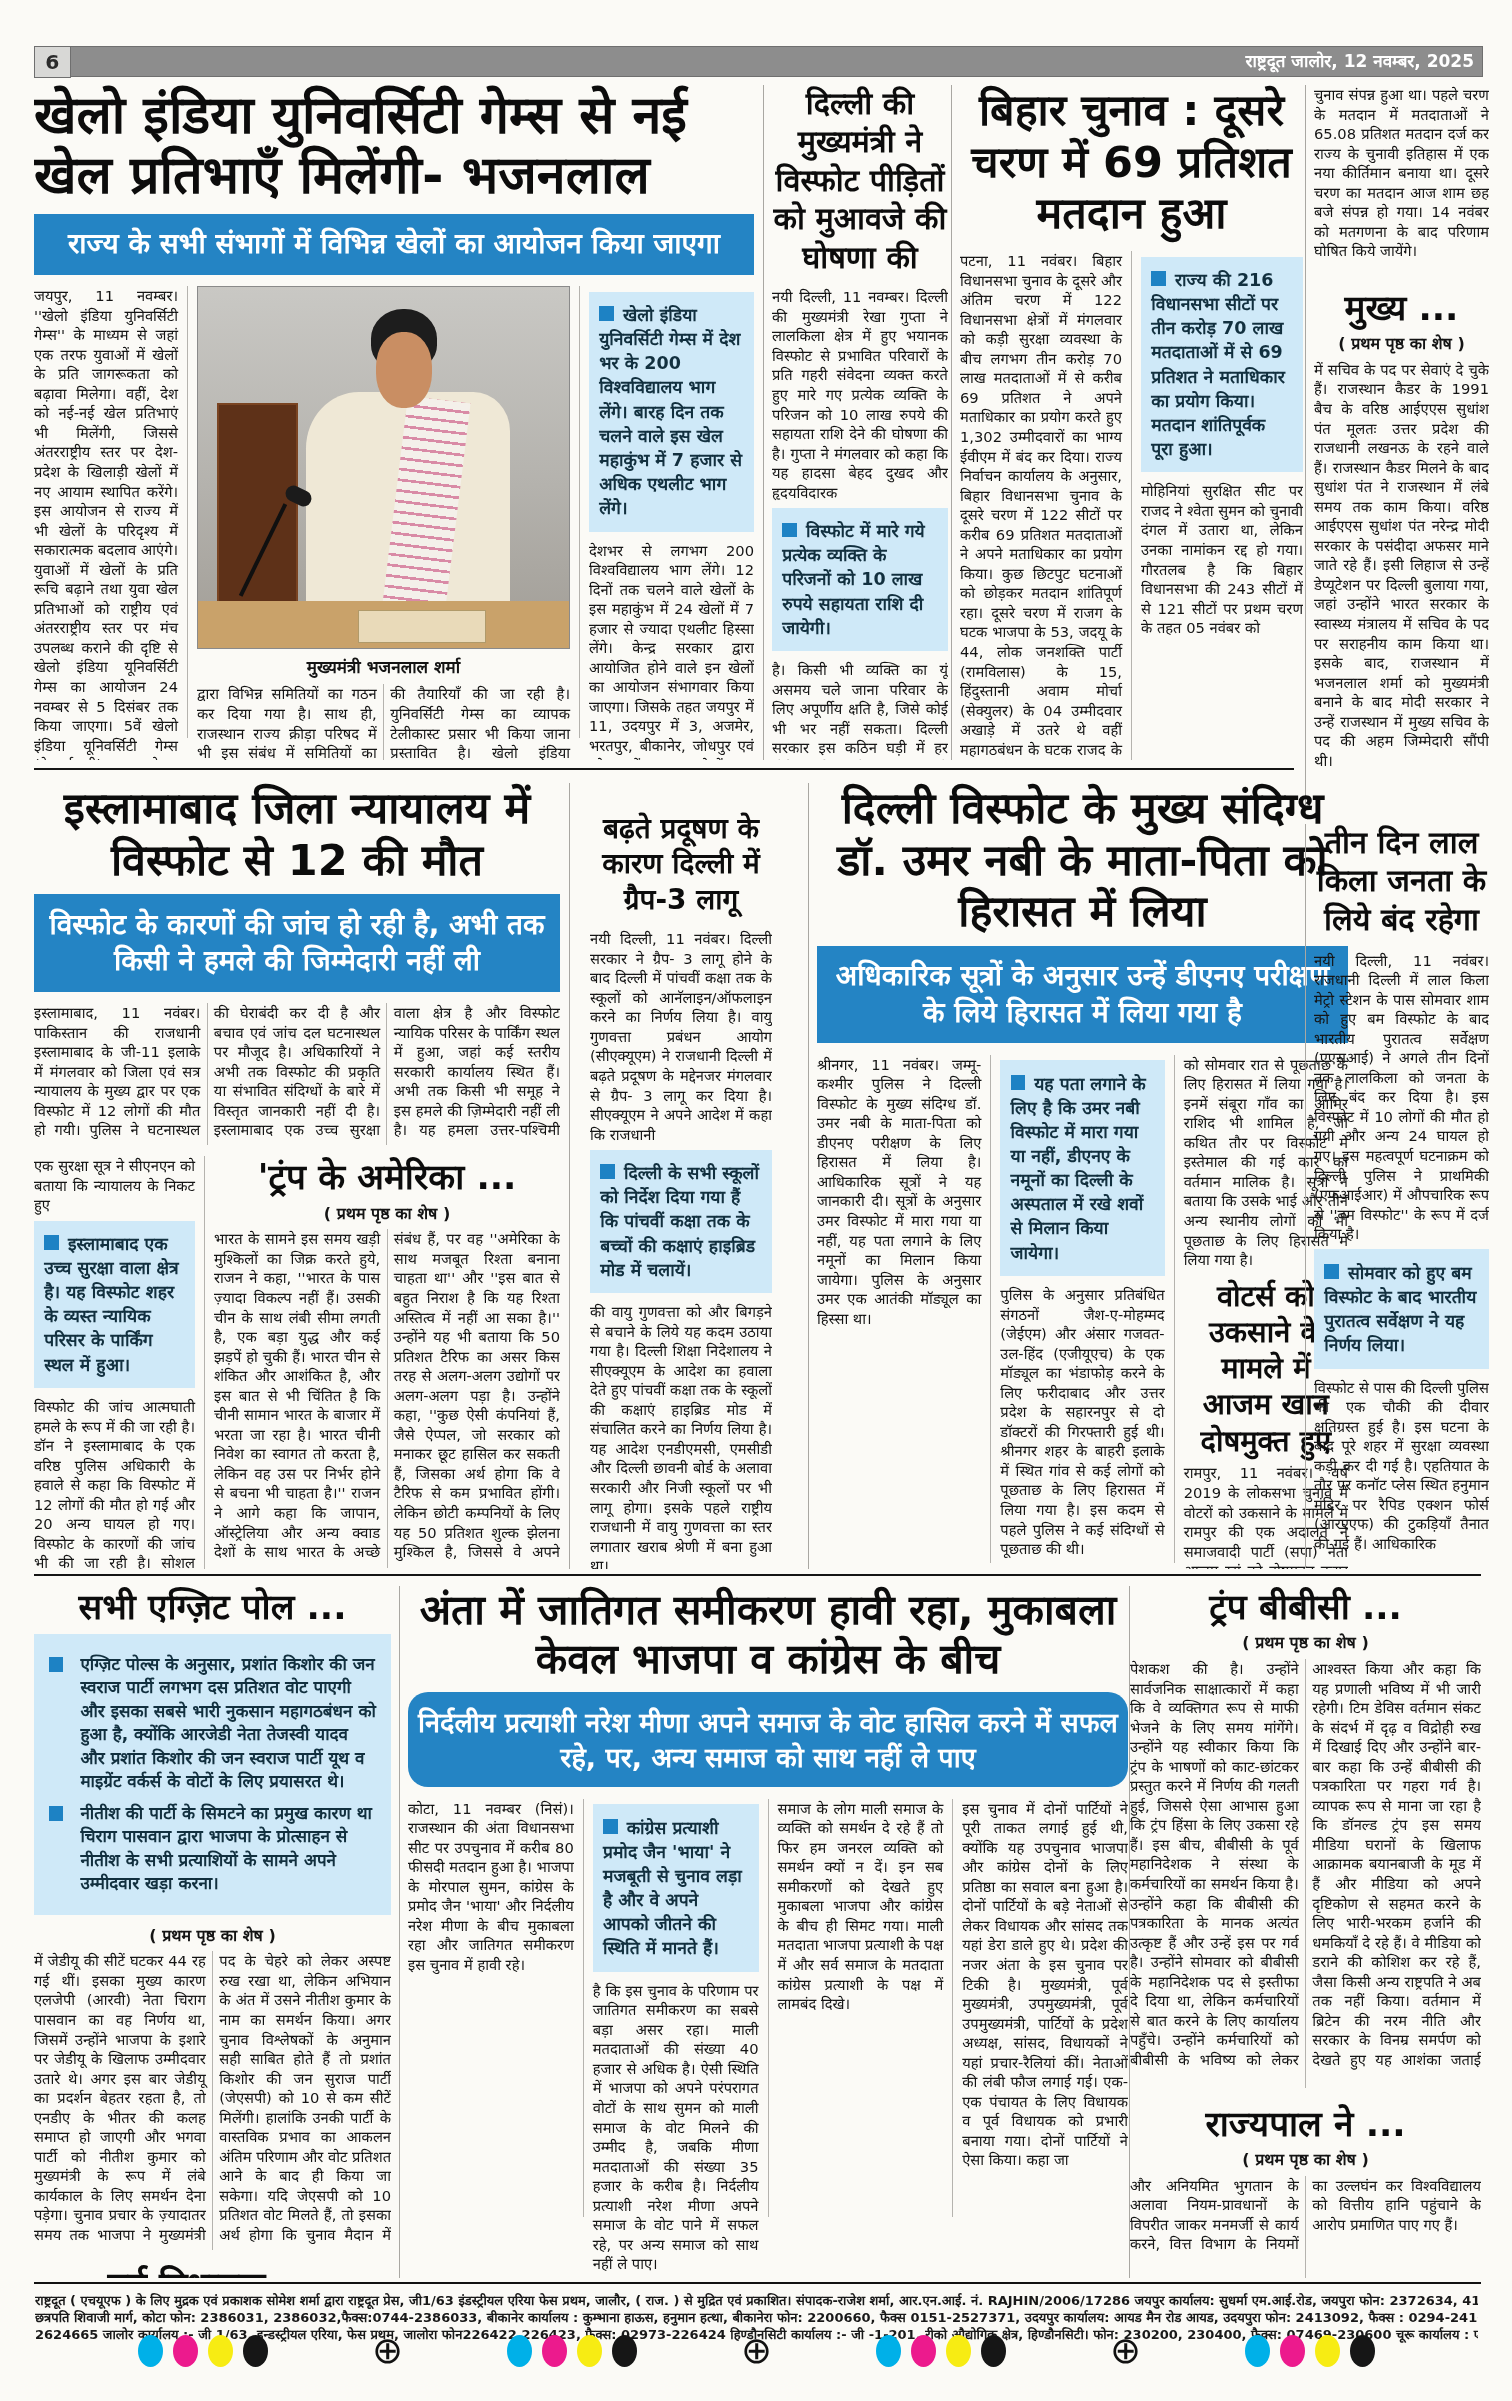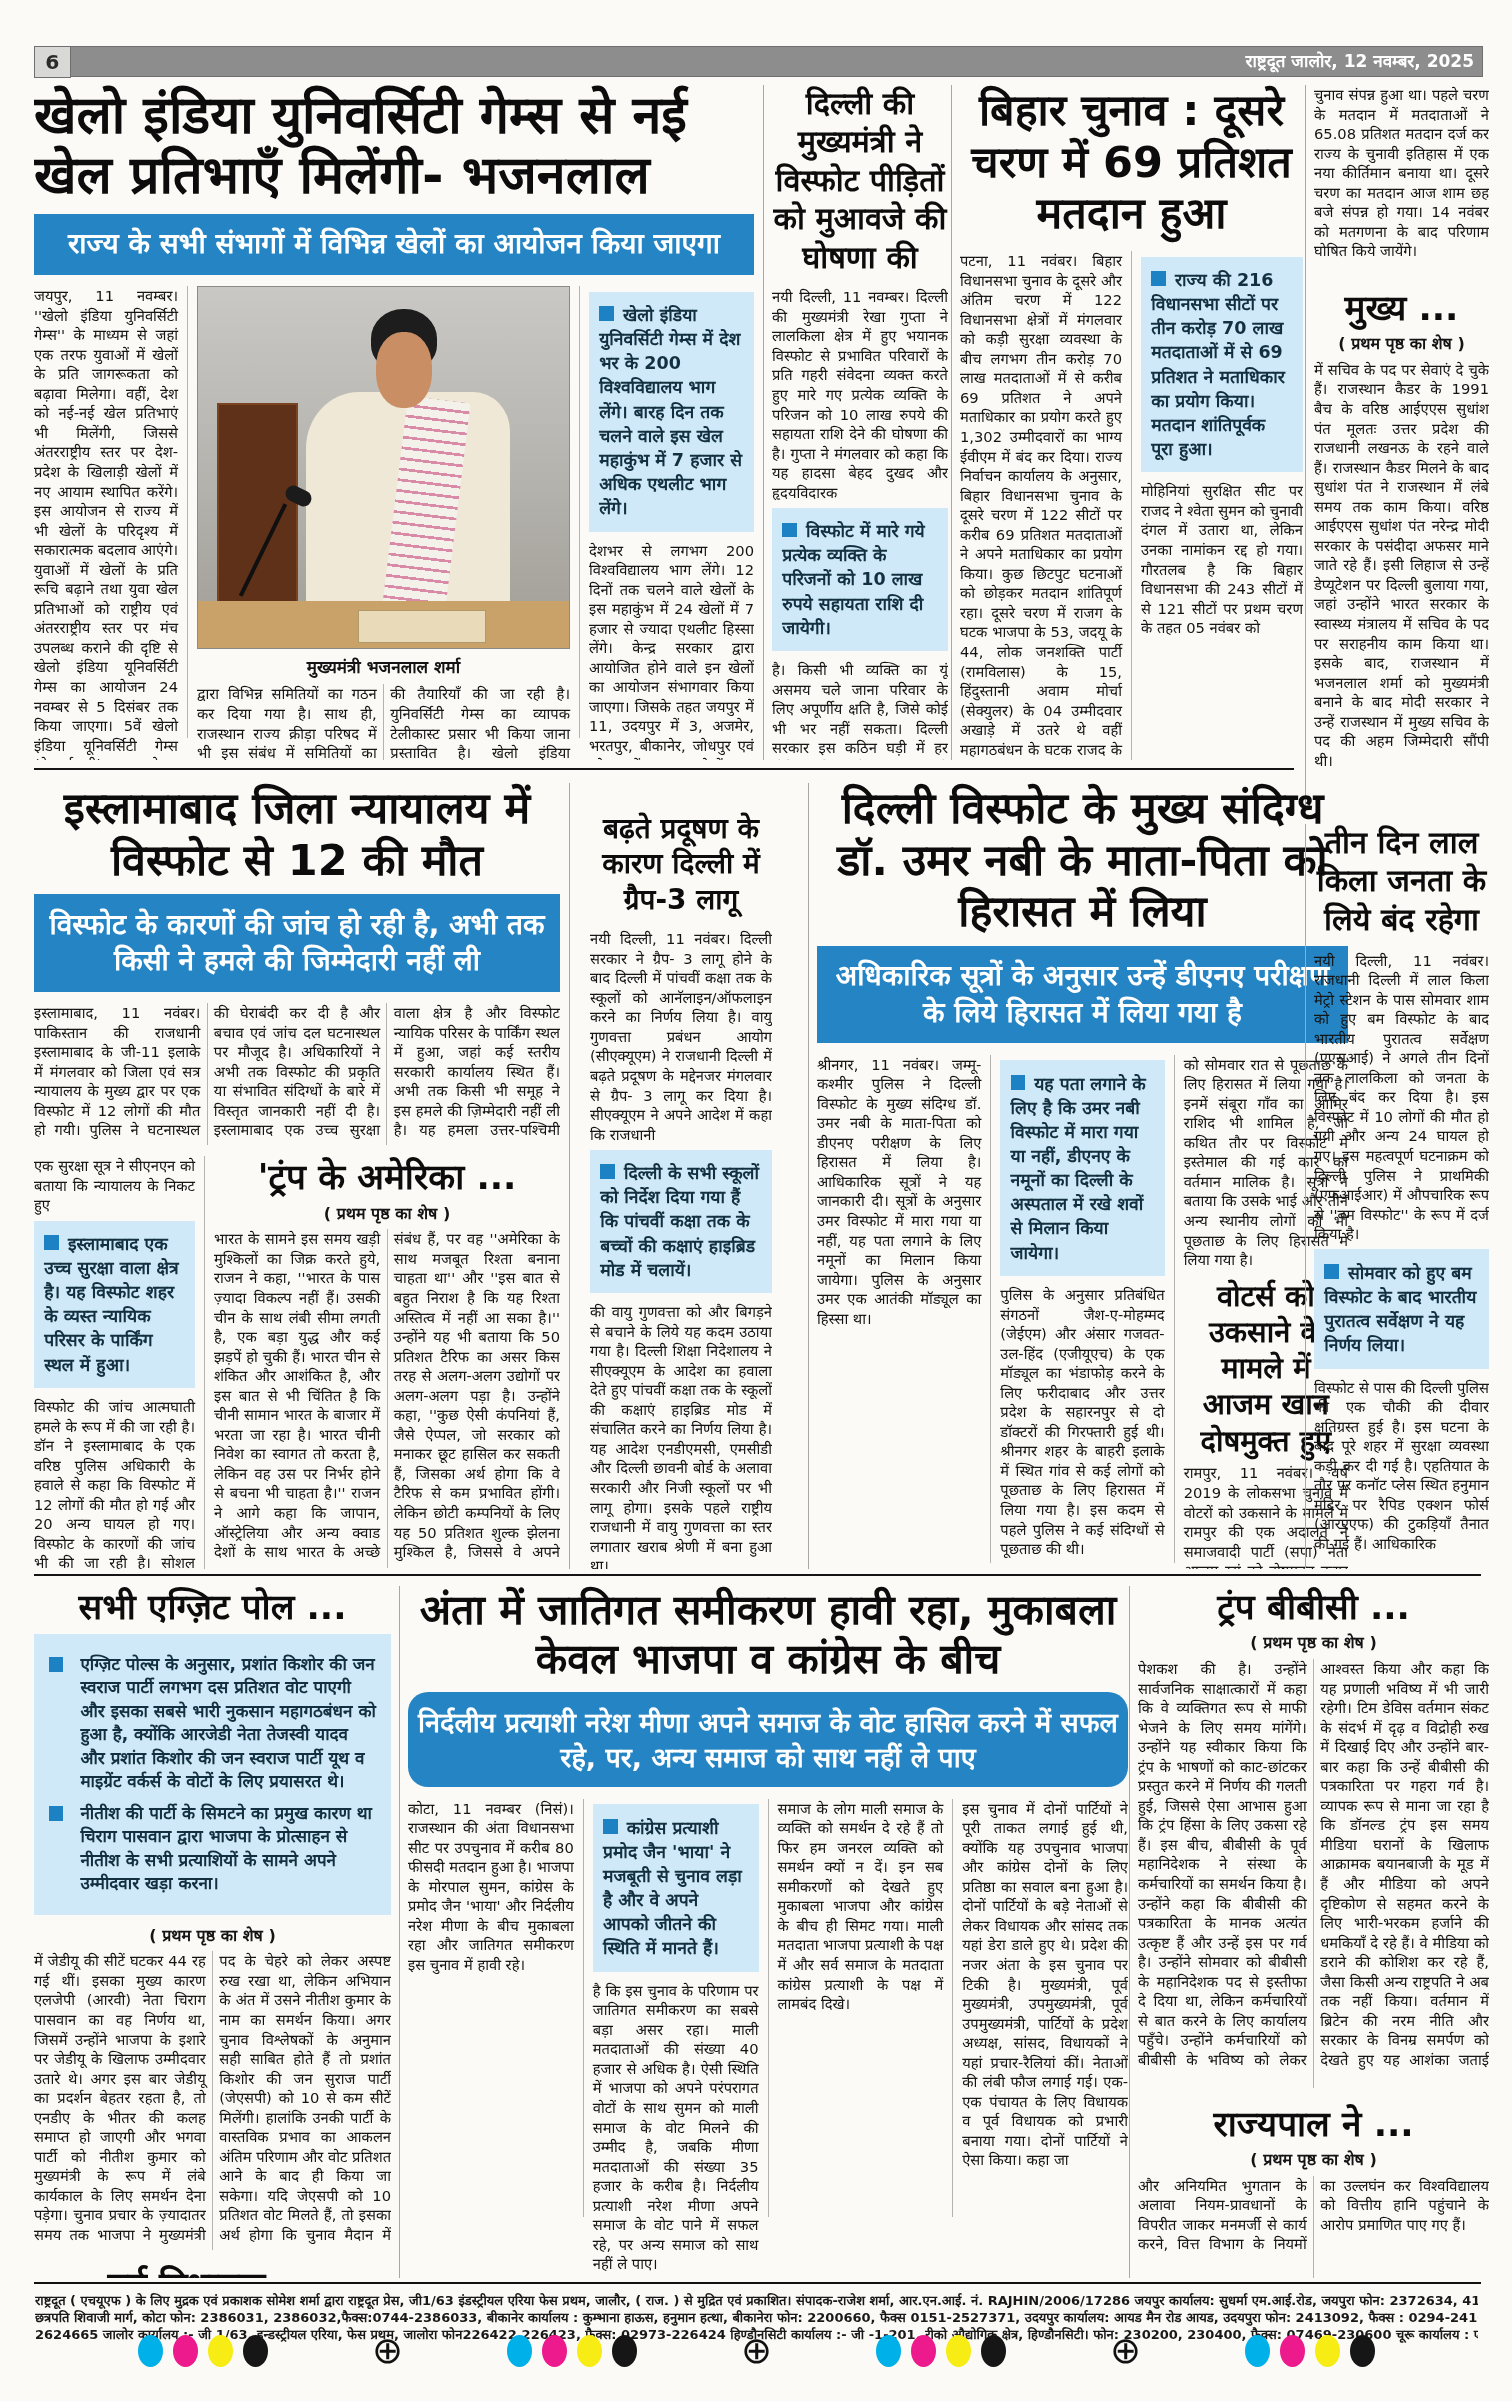--- a/index.html
+++ b/index.html
@@ -209,21 +209,21 @@
       </div>
       <div class="col">
         <div class="body">समाज के लोग माली समाज के व्यक्ति को समर्थन दे रहे हैं तो फिर हम जनरल व्यक्ति को समर्थन क्यों न दें। इन सब समीकरणों को देखते हुए मुकाबला भाजपा और कांग्रेस के बीच ही सिमट गया। माली मतदाता भाजपा प्रत्याशी के पक्ष में और सर्व समाज के मतदाता कांग्रेस प्रत्याशी के पक्ष में लामबंद दिखे।</div>
       </div>
       <div class="col">
         <div class="body">इस चुनाव में दोनों पार्टियों ने पूरी ताकत लगाई हुई थी, क्योंकि यह उपचुनाव भाजपा और कांग्रेस दोनों के लिए प्रतिष्ठा का सवाल बना हुआ है। दोनों पार्टियों के बड़े नेताओं से लेकर विधायक और सांसद तक यहां डेरा डाले हुए थे। प्रदेश की नजर अंता के इस चुनाव पर टिकी है। मुख्यमंत्री, पूर्व मुख्यमंत्री, उपमुख्यमंत्री, पूर्व उपमुख्यमंत्री, पार्टियों के प्रदेश अध्यक्ष, सांसद, विधायकों ने यहां प्रचार-रैलियां कीं। नेताओं की लंबी फौज लगाई गई। एक-एक पंचायत के लिए विधायक व पूर्व विधायक को प्रभारी बनाया गया। दोनों पार्टियों ने ऐसा किया। कहा जा</div>
       </div>
     </div>
   </div>
 
-  <div class="zone" style="left:1129px;top:1586px;width:351px;height:692px;border-left:0.6px solid #a9a7a2;padding-left:8px;">
+  <div class="zone" style="left:1129px;top:1586px;width:351px;height:692px;border-left:0.6px solid #a9a7a2;">
     <div class="sechead">ट्रंप बीबीसी ...</div>
     <div class="contlabel">( प्रथम पृष्ठ का शेष )</div>
     <div class="body cols2" style="height:429px;">पेशकश की है। उन्होंने सार्वजनिक साक्षात्कारों में कहा कि वे व्यक्तिगत रूप से माफी भेजने के लिए समय मांगेंगे। उन्होंने यह स्वीकार किया कि ट्रंप के भाषणों को काट-छांटकर प्रस्तुत करने में निर्णय की गलती हुई, जिससे ऐसा आभास हुआ कि ट्रंप हिंसा के लिए उकसा रहे हैं। इस बीच, बीबीसी के पूर्व महानिदेशक ने संस्था के कर्मचारियों का समर्थन किया है। उन्होंने कहा कि बीबीसी की पत्रकारिता के मानक अत्यंत उत्कृष्ट हैं और उन्हें इस पर गर्व है। उन्होंने सोमवार को बीबीसी के महानिदेशक पद से इस्तीफा दे दिया था, लेकिन कर्मचारियों से बात करने के लिए कार्यालय पहुँचे। उन्होंने कर्मचारियों को बीबीसी के भविष्य को लेकर आश्वस्त किया और कहा कि यह प्रणाली भविष्य में भी जारी रहेगी। टिम डेविस वर्तमान संकट के संदर्भ में दृढ़ व विद्रोही रुख में दिखाई दिए और उन्होंने बार-बार कहा कि उन्हें बीबीसी की पत्रकारिता पर गहरा गर्व है। व्यापक रूप से माना जा रहा है कि डॉनल्ड ट्रंप इस समय मीडिया घरानों के खिलाफ आक्रामक बयानबाजी के मूड में हैं और मीडिया को अपने दृष्टिकोण से सहमत करने के लिए भारी-भरकम हर्जाने की धमकियाँ दे रहे हैं। वे मीडिया को डराने की कोशिश कर रहे हैं, जैसा किसी अन्य राष्ट्रपति ने अब तक नहीं किया। वर्तमान में ब्रिटेन की नरम नीति और सरकार के विनम्र समर्पण को देखते हुए यह आशंका जताई जा रही है कि बीबीसी को अपने देश से भी पर्याप्त समर्थन नहीं मिलेगा। इसके अलावा, अमेरिकी राष्ट्रपति के करीबी राजनीतिक हलके भी अब बीबीसी पर लगातार हमले कर रहे हैं। राष्ट्रपति ट्रंप के कुछ मित्र और समर्थक मीडिया साक्षात्कारों में बीबीसी पर पूर्वाग्रह का आरोप लगा रहे हैं और बड़े हर्जाने के दावे की चर्चा दोहरा रहे हैं। दूसरी ओर, ब्रिटिश जनता का एक वर्ग मानता है कि यदि अमेरिकी राष्ट्रपति को किसी भी प्रकार का हर्जाना दिया, तो वे टीवी लाइसेंस शुल्क देने से इनकार कर देंगे, जिससे बीबीसी को धन प्राप्त होता है। कुछ लोगों का यह भी मानना है कि बीबीसी ने अपनी रिपोर्टिंग में पक्षपात दिखाया है, खासकर गाज़ा से जुड़ी घटनाओं के संदर्भ में।</div>
     <div class="sechead" style="margin-top:14.7px;">राज्यपाल ने ...</div>
     <div class="contlabel">( प्रथम पृष्ठ का शेष )</div>
     <div class="body cols2" style="height:107px;">और अनियमित भुगतान के अलावा नियम-प्रावधानों के विपरीत जाकर मनमर्जी से कार्य करने, वित्त विभाग के नियमों का उल्लघंन कर विश्वविद्यालय को वित्तीय हानि पहुंचाने के आरोप प्रमाणित पाए गए हैं।</div>
   </div>
 
   <div class="hrule" style="left:34px;top:2282px;width:1447px;height:2.3px;background:#111;"></div>
   <div class="footer-line" style="top:2291px;">राष्ट्रदूत ( एचयूएफ ) के लिए मुद्रक एवं प्रकाशक सोमेश शर्मा द्वारा राष्ट्रदूत प्रेस, जी1/63 इंडस्ट्रीयल एरिया फेस प्रथम, जालौर, ( राज. ) से मुद्रित एवं प्रकाशित। संपादक-राजेश शर्मा, आर.एन.आई. नं. RAJHIN/2006/17286 जयपुर कार्यालय: सुधर्मा एम.आई.रोड, जयपुरा फोन: 2372634, 4103333-34, फैक्स : 0141-2373513, कोटा कार्यालय : पलायथा हाऊस,</div>

